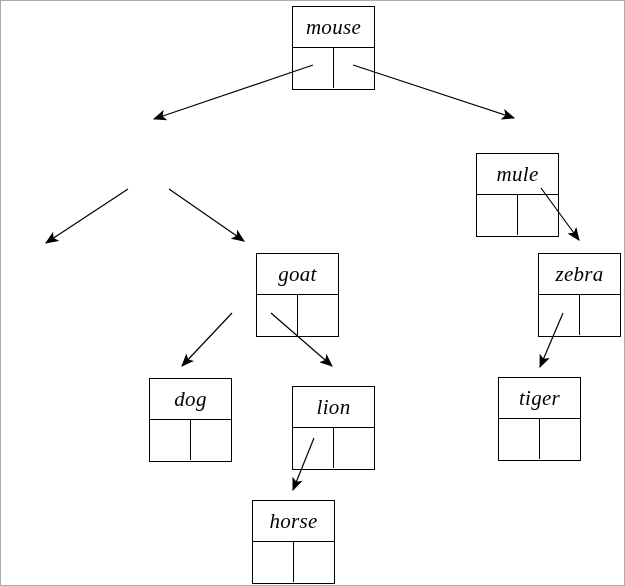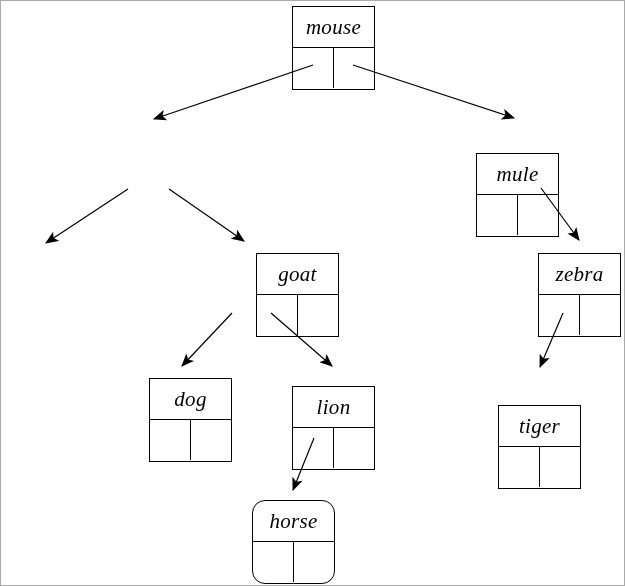--- a/index.html
+++ b/index.html
@@ -107,29 +107,29 @@
   </div>
 
   <div class="node" style="left:291px; top:377px;margin-top:8px;">
     <div class="node-label">lion</div>
     <div class="node-ptrs">
       <div class="ptr left"></div>
       <div class="ptr"></div>
     </div>
   </div>
 
-  <div class="node" style="left:497px; top:376px;margin-top:28px;">
+  <div class="node" style="left:497px; top:376px;">
     <div class="node-label">tiger</div>
     <div class="node-ptrs">
       <div class="ptr left"></div>
       <div class="ptr"></div>
     </div>
   </div>
 
-  <div class="node" style="left:251px; top:499px;border-radius:13px;">
+  <div class="node" style="left:251px; top:499px;">
     <div class="node-label">horse</div>
     <div class="node-ptrs">
       <div class="ptr left"></div>
       <div class="ptr"></div>
     </div>
   </div>
 
   <svg id="edges" viewBox="0 0 625 586" xmlns="http://www.w3.org/2000/svg">
     <defs>
       <marker id="arrowhead" viewBox="0 0 12 10" refX="11" refY="5" markerUnits="userSpaceOnUse" markerWidth="14" markerHeight="11" orient="auto">

